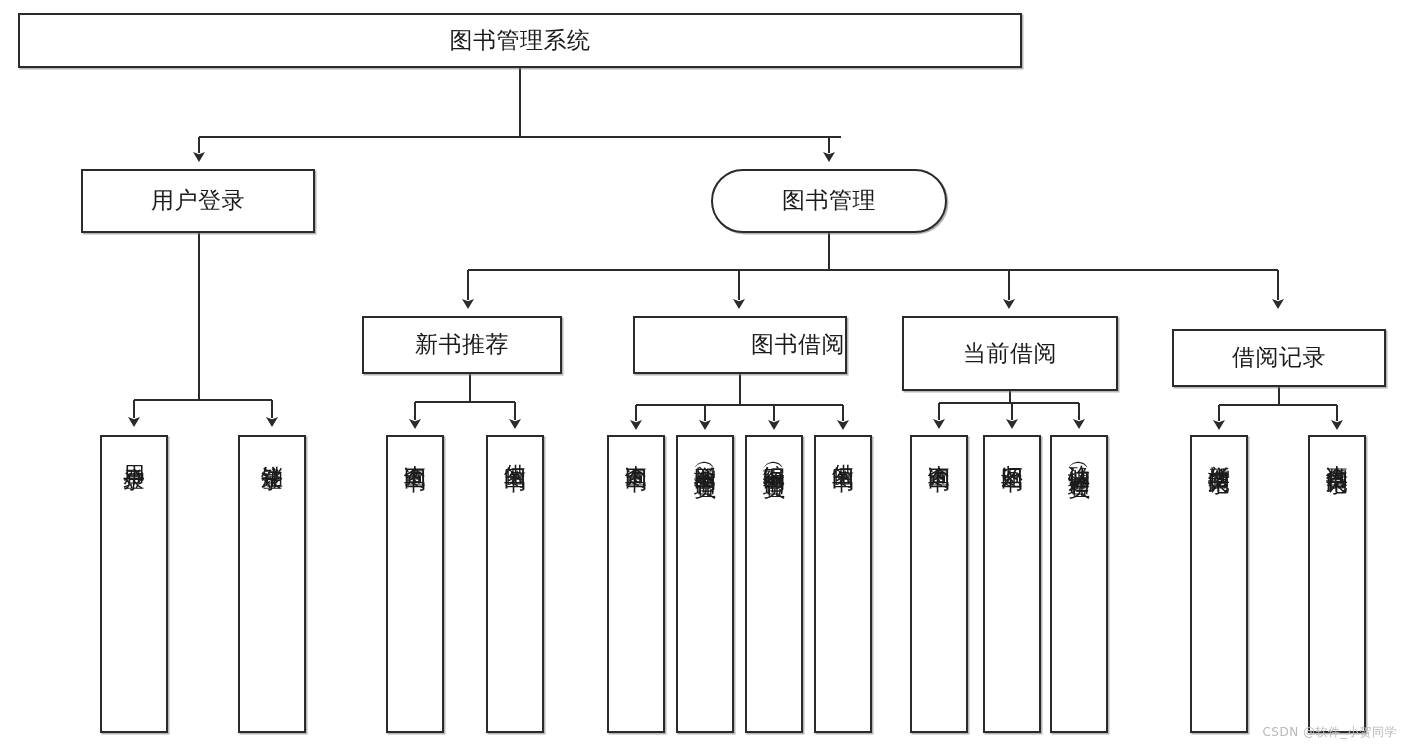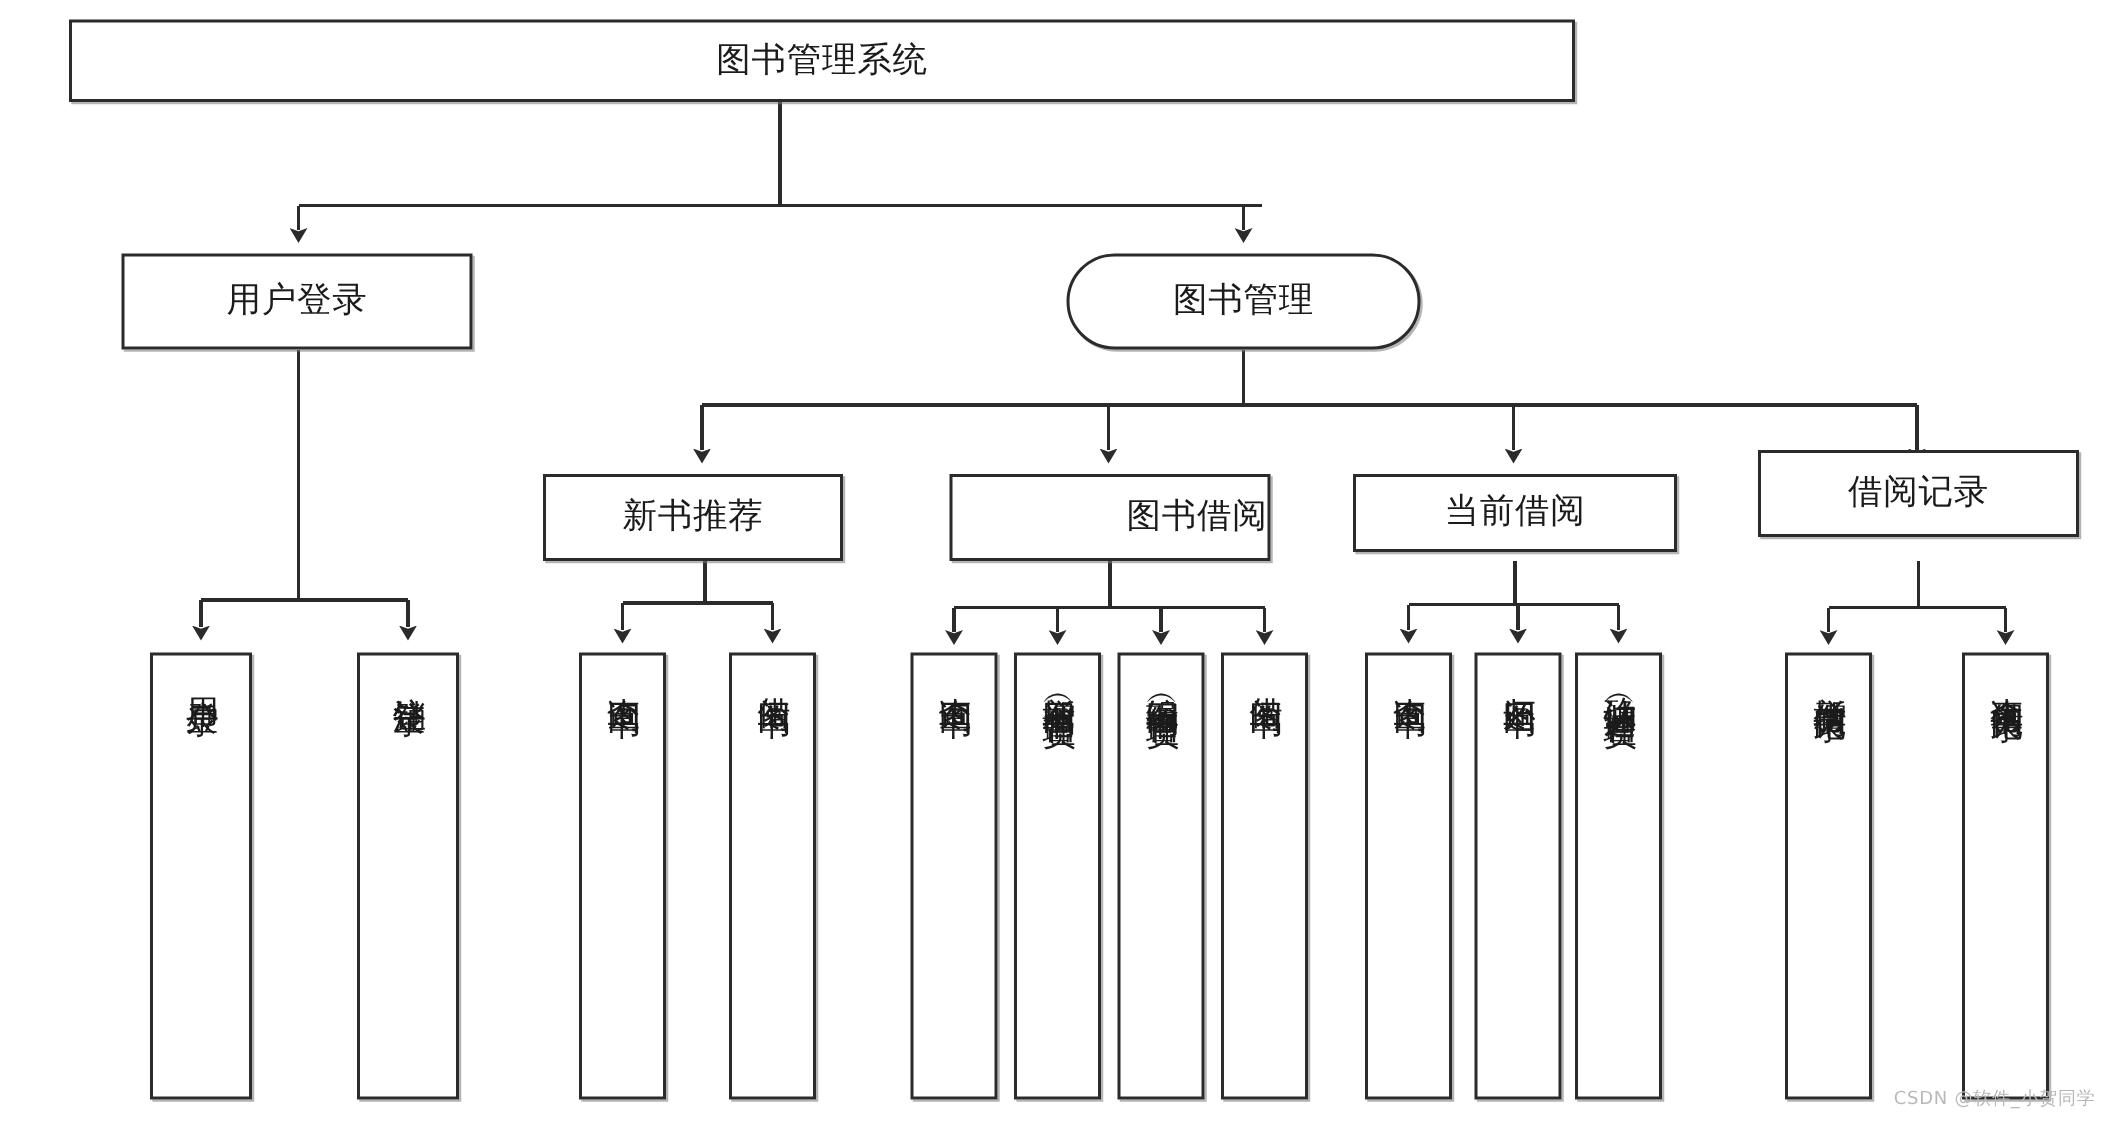--- a/index.html
+++ b/index.html
@@ -116,41 +116,41 @@
       <path d="M1012,403 L1012,420" marker-end="url(#arrow)"></path>
       <path d="M1079,403 L1079,420" marker-end="url(#arrow)"></path>
 
       <path d="M1279,374 L1279,405"></path>
       <path d="M1219,405 L1337,405"></path>
       <path d="M1219,405 L1219,421" marker-end="url(#arrow)"></path>
       <path d="M1337,405 L1337,421" marker-end="url(#arrow)"></path>
     </g>
   </svg>
 
-  <div class="node" style="left:18px; top:13px; width:1004px; height:55px;margin-left:28px;">
+  <div class="node" style="left:18px; top:13px; width:1004px; height:55px;">
     <span class="label">图书管理系统</span>
   </div>
 
   <div class="node" style="left:81px; top:169px; width:234px; height:64px;">
     <span class="label">用户登录</span>
   </div>
   <div class="node" style="left:711px; top:169px; width:236px; height:64px;border-radius:32px;">
     <span class="label">图书管理</span>
   </div>
 
   <div class="node" style="left:362px; top:316px; width:200px; height:58px;">
     <span class="label">新书推荐</span>
   </div>
   <div class="node" style="left:633px; top:316px; width:214px; height:58px;justify-content:flex-end;">
     <span class="label">图书借阅</span>
   </div>
-  <div class="node" style="left:902px; top:316px; width:216px; height:52px;">
+  <div class="node" style="left:902px; top:316px; width:216px; height:75px;">
     <span class="label">当前借阅</span>
   </div>
-  <div class="node" style="left:1172px; top:300px; width:214px; height:58px;">
+  <div class="node" style="left:1172px; top:329px; width:214px; height:58px;">
     <span class="label">借阅记录</span>
   </div>
 
   <div class="node vertical" style="left:100px; top:435px; width:68px; height:298px;">
     <span class="label">用户登录</span>
   </div>
   <div class="node vertical" style="left:238px; top:435px; width:68px; height:298px;">
     <span class="label">注销登录</span>
   </div>
   <div class="node vertical" style="left:386px; top:435px; width:58px; height:298px;">

